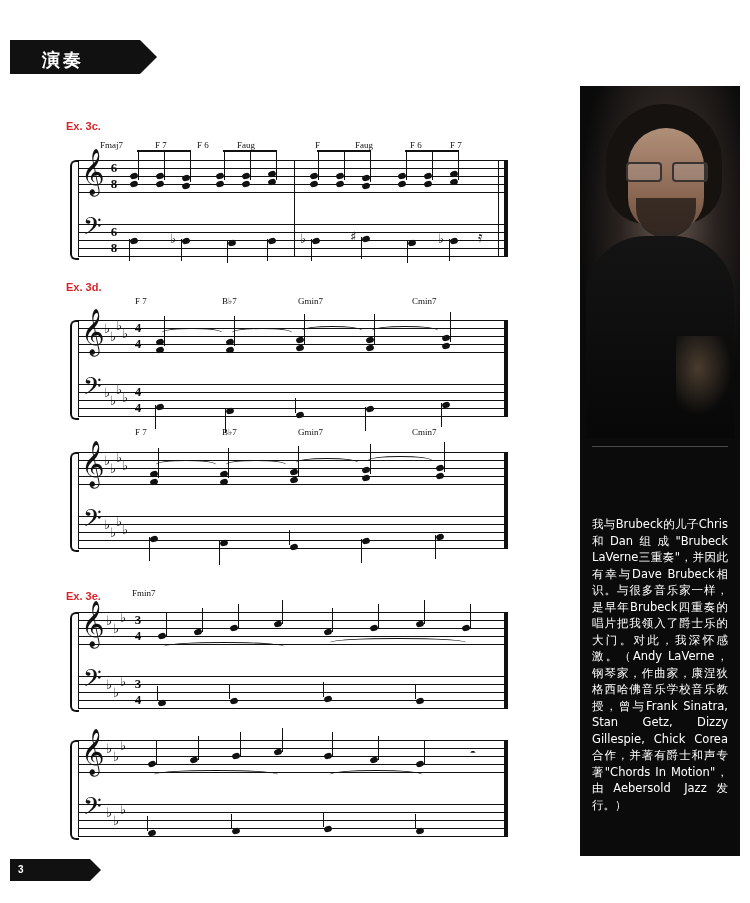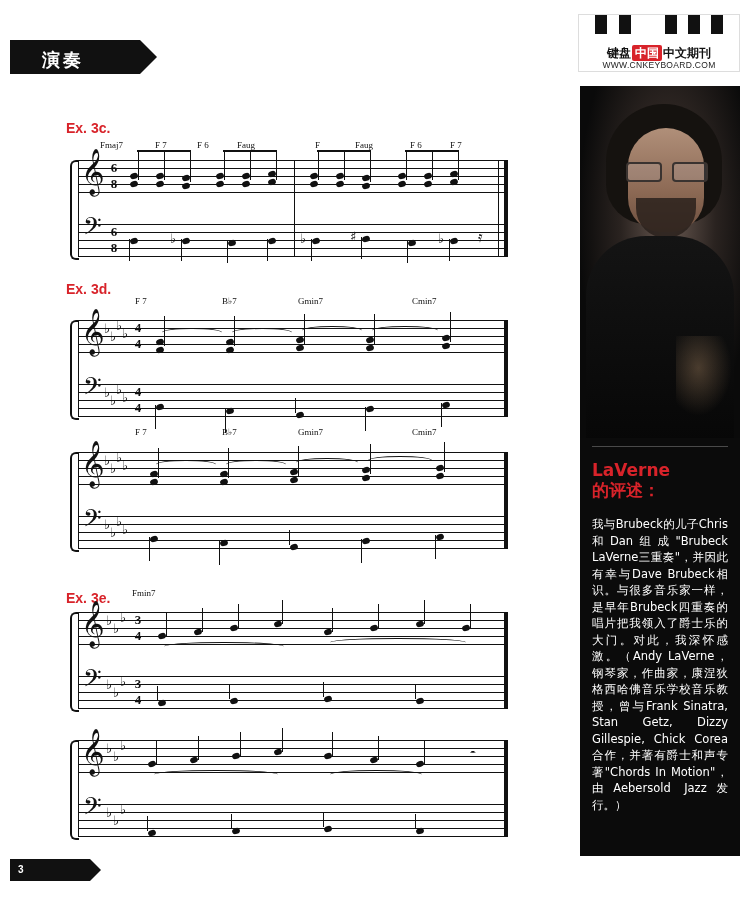--- a/index.html
+++ b/index.html
@@ -106,21 +106,21 @@
   .sidebar-heading .l2{display:block;}
   .sidebar-body{
     position:absolute;left:12px;top:430px;width:136px;
     color:#ffffff;font-size:11.5px;line-height:16.5px;
     font-family:"DejaVu Sans", sans-serif;
     text-align:justify;
   }
 
   
   .ex-label{
-    position:absolute;color:#d8232a;font-size:14px;font-weight:bold;
+    position:absolute;color:#d8232a;font-size:11px;font-weight:bold;
     font-family:"Liberation Sans", sans-serif;
     padding-left:8px;
   }
   .chords{position:absolute;font-size:9px;color:#111;font-family:"Liberation Serif", serif;}
   .chord{position:absolute;white-space:nowrap;}
 
   .staffblock{position:absolute;}
   .staff{position:absolute;left:0;width:100%;height:32px;}
   .staff .ln{position:absolute;left:0;width:100%;height:1px;background:#111;}
   .staff .ln:nth-child(1){top:0;}
@@ -159,55 +159,31 @@
   }
 </style>
 </head>
 <body>
 
 <div class="page">
 
   <div class="header-bar"></div>
   <div class="header-title">演奏</div>
 
-  <div class="logo-box">
-    <div class="logo-keys">
-      <div class="wk" style="left:0;width:23px;"></div>
-      <div class="wk" style="left:23px;width:23px;"></div>
-      <div class="wk" style="left:46px;width:23px;"></div>
-      <div class="wk" style="left:69px;width:23px;"></div>
-      <div class="wk" style="left:92px;width:23px;"></div>
-      <div class="wk" style="left:115px;width:22px;"></div>
-      <div class="wk" style="left:137px;width:23px;border-right:none;"></div>
-      <div class="bk" style="left:16px;width:12px;"></div>
-      <div class="bk" style="left:40px;width:12px;"></div>
-      <div class="bk" style="left:86px;width:12px;"></div>
-      <div class="bk" style="left:109px;width:12px;"></div>
-      <div class="bk" style="left:132px;width:12px;"></div>
-    </div>
-    <div class="logo-text">
-      <span>键盘</span><span class="cn">中国</span><span>中文期刊</span>
-    </div>
-    <div class="logo-url">WWW.CNKEYBOARD.COM</div>
-  </div>
 
   <div class="sidebar">
     <div class="sidebar-photo">
       <div class="ph-hair"></div>
       <div class="ph-face"></div>
       <div class="ph-glass"></div>
       <div class="ph-beard"></div>
       <div class="ph-body"></div>
       <div class="ph-shine"></div>
     </div>
     <div class="sidebar-rule"></div>
-    <div class="sidebar-heading">
-      <span>LaVerne</span>
-      <span class="l2">的评述：</span>
-    </div>
     <div class="sidebar-body">我与Brubeck的儿子Chris和Dan组成"Brubeck LaVerne三重奏"，并因此有幸与Dave Brubeck相识。与很多音乐家一样，是早年Brubeck四重奏的唱片把我领入了爵士乐的大门。对此，我深怀感激。（Andy LaVerne，钢琴家，作曲家，康涅狄格西哈佛音乐学校音乐教授，曾与Frank Sinatra, Stan Getz, Dizzy Gillespie, Chick Corea合作，并著有爵士和声专著"Chords In Motion"，由Aebersold Jazz发行。）</div>
   </div>
 
   <div class="ex-label" style="left:58px;top:120px;">Ex. 3c.</div>
 
   <div class="chords" style="left:0;top:140px;width:520px;">
     <span class="chord" style="left:100px;">Fmaj7</span>
     <span class="chord" style="left:155px;">F 7</span>
     <span class="chord" style="left:197px;">F 6</span>
     <span class="chord" style="left:237px;">Faug</span>

